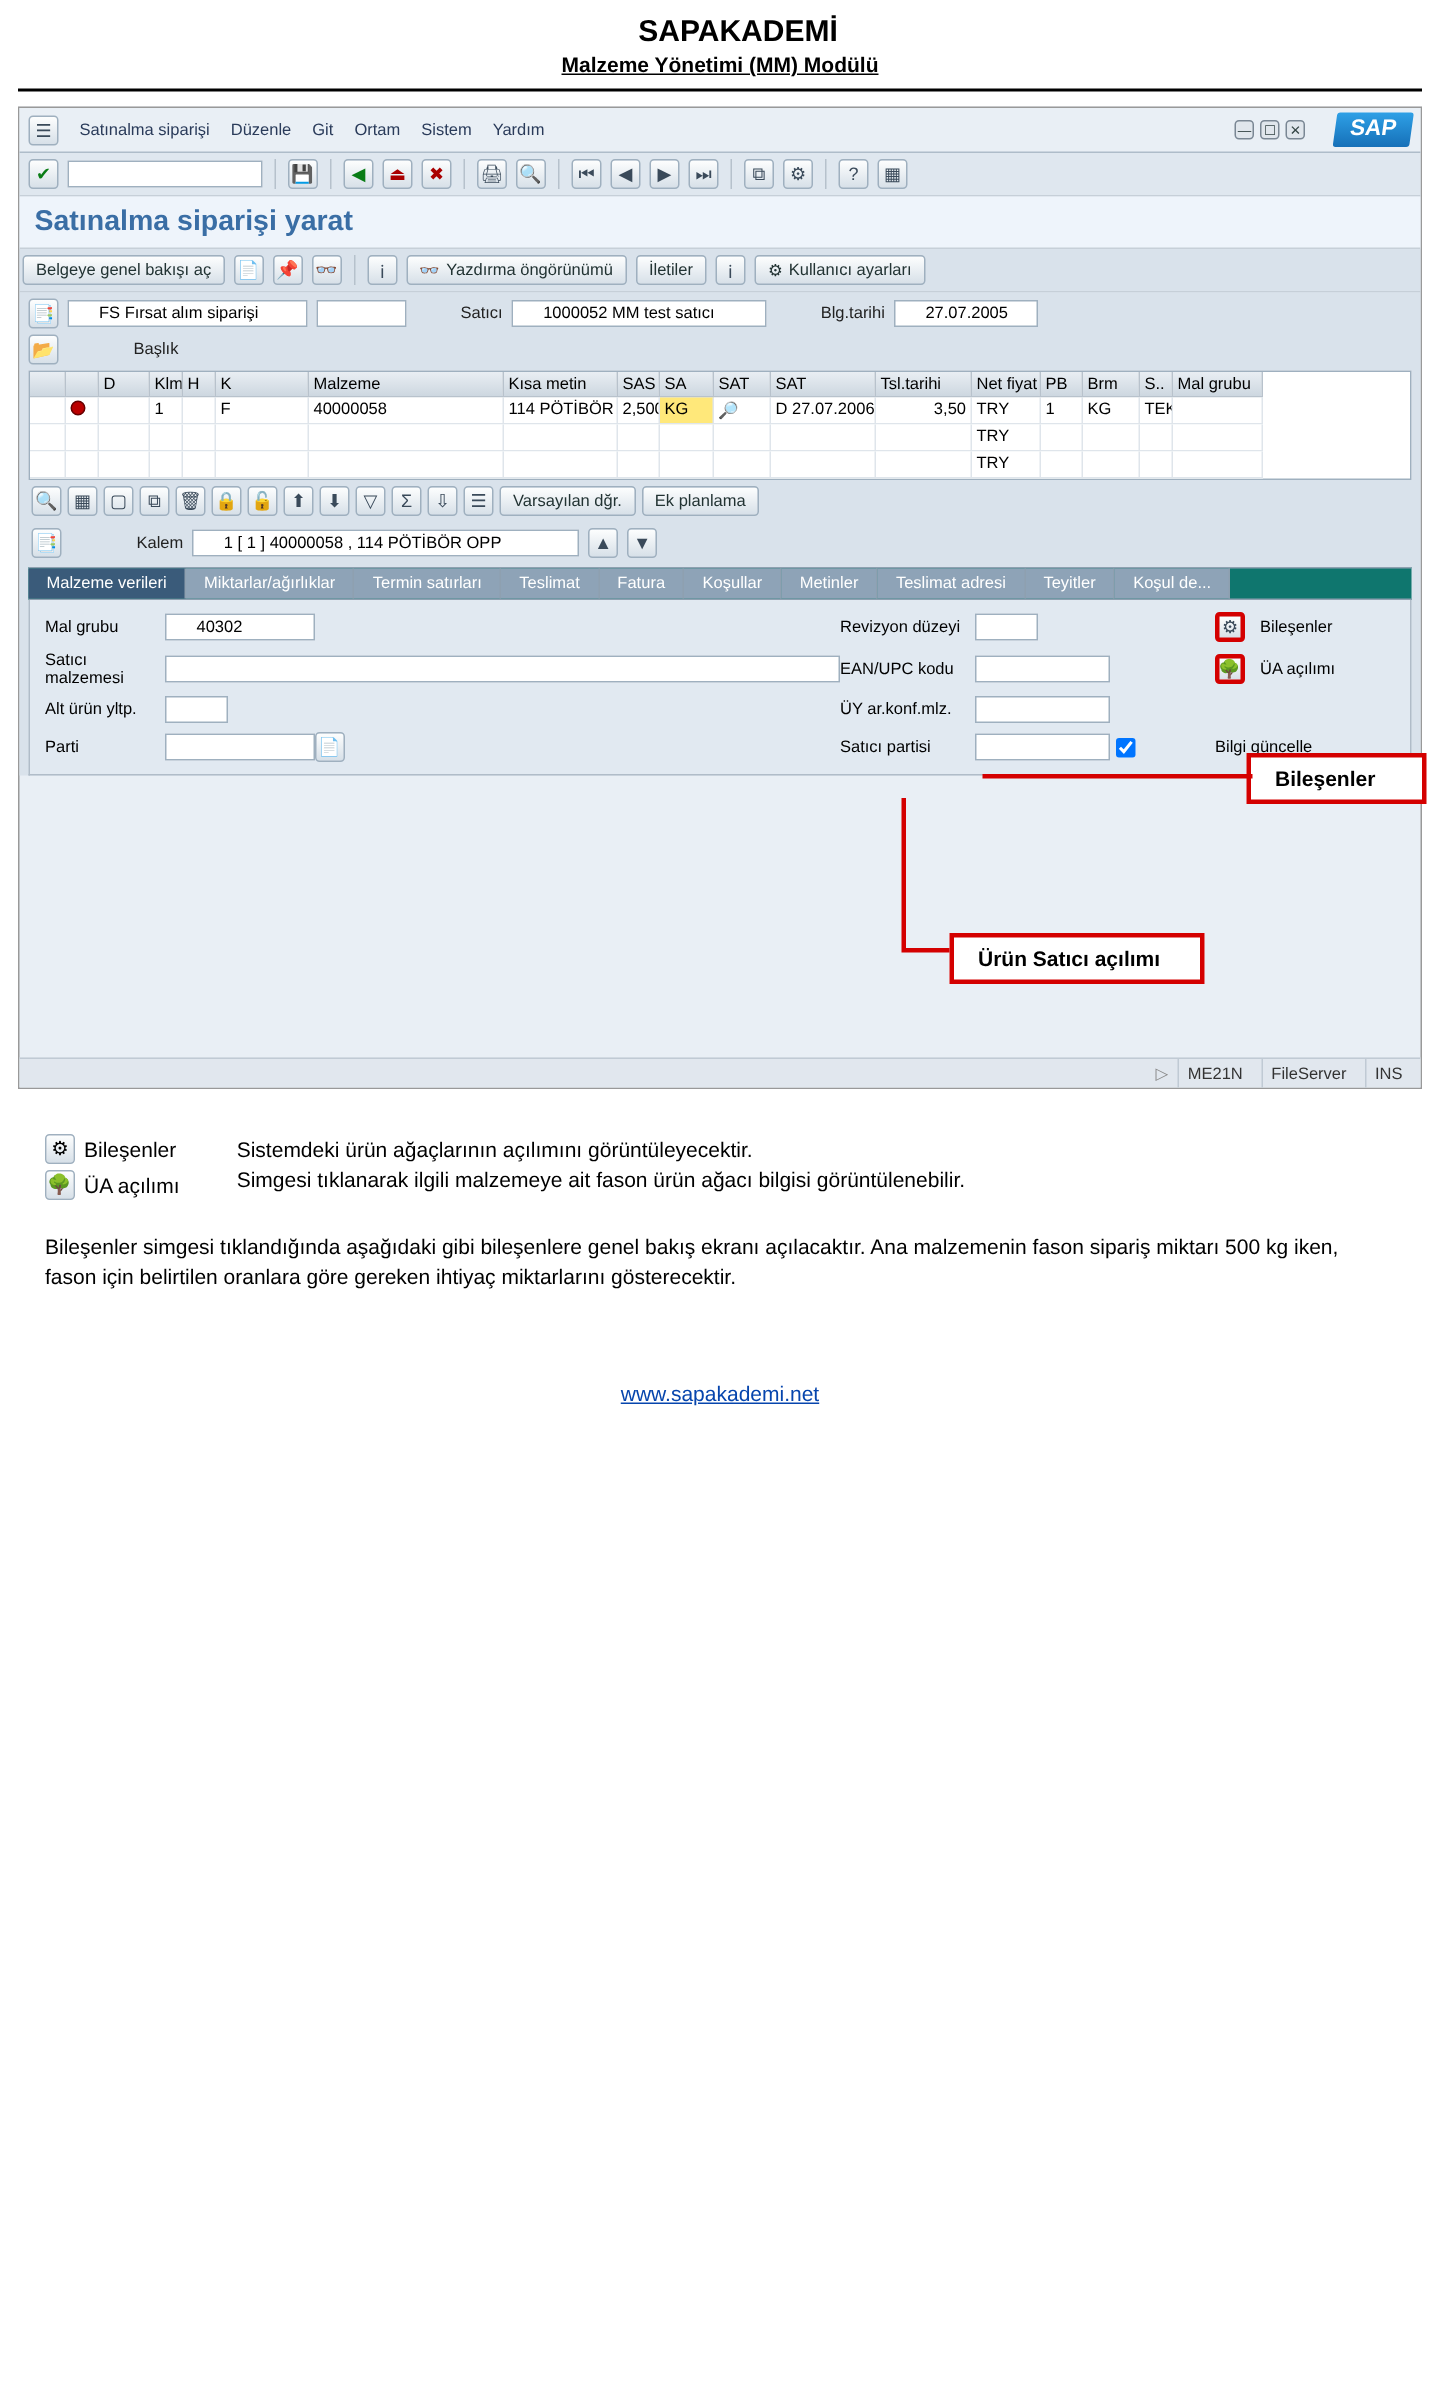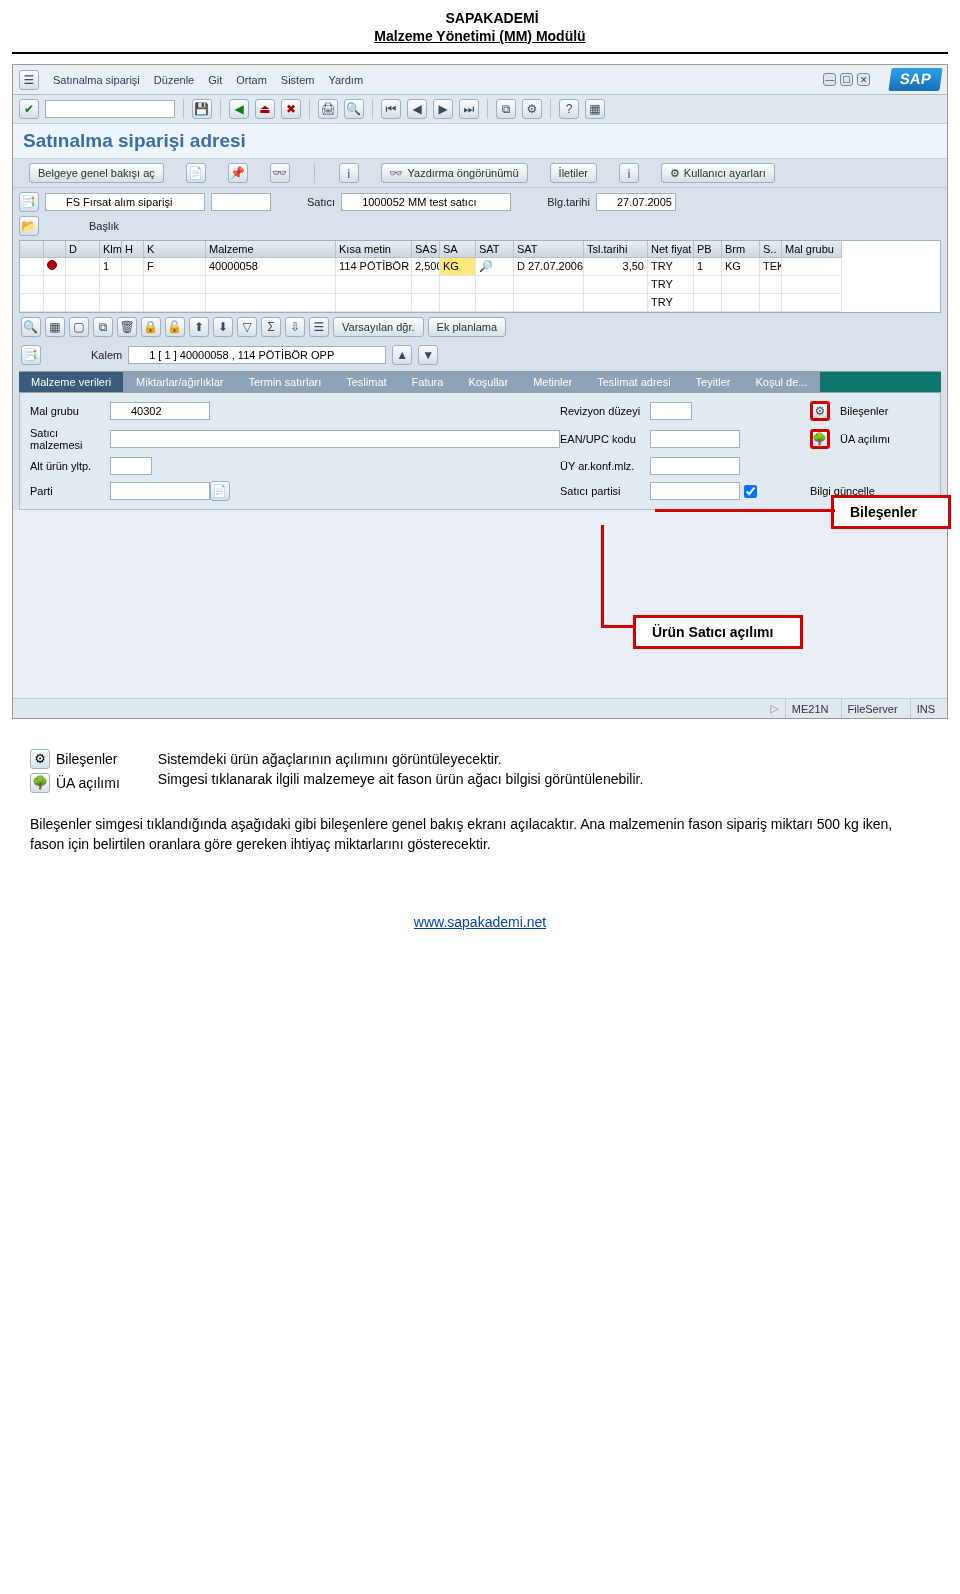--- a/index.html
+++ b/index.html
@@ -5,21 +5,21 @@
   * { box-sizing: border-box; }
   body {
     margin: 0;
     font-family: Arial, sans-serif;
     font-size: 11px;
     color: #000;
     background: #fff;
     width: 960px;
   }
   .page-header { text-align: center; padding: 10px 0 4px; }
-  .page-header h1 { margin: 0; font-size: 14px; font-weight: bold; padding-left: 24px; }
+  .page-header h1 { margin: 0; font-size: 20px; font-weight: bold; padding-left: 24px; }
   .page-header h2 { margin: 2px 0 0; font-size: 14px; font-weight: bold; text-decoration: underline; }
   .rule { border: none; border-top: 2px solid #000; margin: 4px 12px; }
   .sap-frame {
     margin: 10px 12px;
     border: 1px solid #999;
     background: #e9eff5;
     position: relative;
     height: 655px;
   }
   .menubar {
@@ -61,22 +61,22 @@
   .sep { width:1px; height:20px; background:#b6c1cc; margin:0 2px;}
   .title {
     padding: 6px 10px;
     font-size: 19px;
     color: #3a6ea5;
     font-weight: bold;
     background: #eef4fb;
     border-bottom: 1px solid #c6cfd8;
   }
   .toolbar2 {
-    display: flex; align-items:center; gap:22px;
-    padding: 4px 16px;
+    display: flex; align-items:center; gap:6px;
+    padding: 4px 2px;
     border-bottom: 1px solid #c6cfd8;
     background: #d9e2eb;
   }
   .btn {
     border: 1px solid #9fb0bf;
     background: linear-gradient(#fdfefe,#d7e0e8);
     border-radius: 3px;
     padding: 2px 8px;
     font-size: 11px;
     color: #233;
@@ -226,21 +226,21 @@
     <span class="ic">▶</span>
     <span class="ic">⏭</span>
     <span class="sep"></span>
     <span class="ic">⧉</span>
     <span class="ic">⚙</span>
     <span class="sep"></span>
     <span class="ic">?</span>
     <span class="ic">▦</span>
   </div>
 
-  <div class="title">Satınalma siparişi adresi</div>
+  <div class="title">Satınalma siparişi yarat</div>
 
   <div class="toolbar2">
     <span class="btn">
         <span>Belgeye genel bakışı aç</span>
       </span>
     <span class="ic">📄</span>
     <span class="ic">📌</span>
     <span class="ic">👓</span>
     <span class="sep"></span>
     <span class="ic">ℹ</span>
@@ -257,21 +257,21 @@
       <span class="ic">📑</span>
       <span class="field dd">
           <span>FS Fırsat alım siparişi</span>
         </span>
       <span class="field" style="width:60px"></span>
       <span class="lbl" style="margin-left:30px">Satıcı</span>
       <span class="field" style="width:170px">
           <span>1000052 MM test satıcı</span>
         </span>
       <span class="lbl" style="margin-left:30px">Blg.tarihi</span>
-      <span class="field" style="width:80px">
+      <span class="field" style="width:96px">
           <span>27.07.2005</span>
         </span>
     </div>
 
     <div class="row">
       <span class="ic">📂</span>
       <span class="lbl">Başlık</span>
     </div>
 
     <div class="tablewrap">

